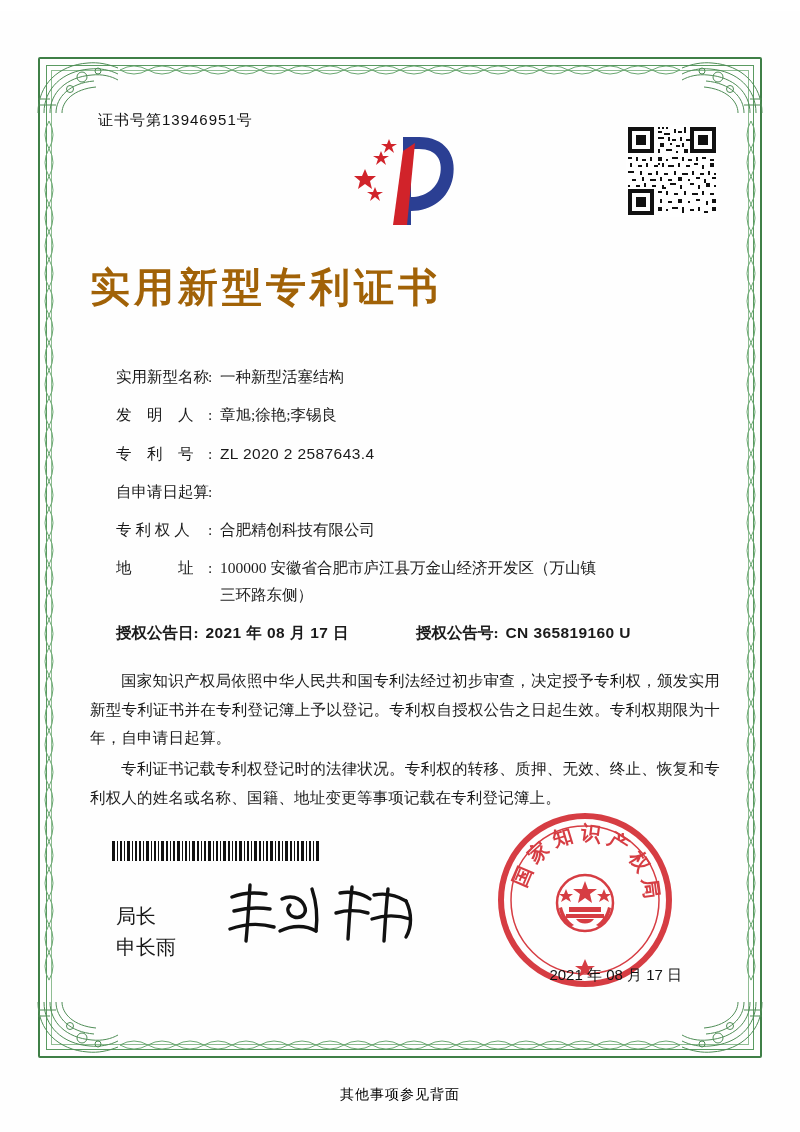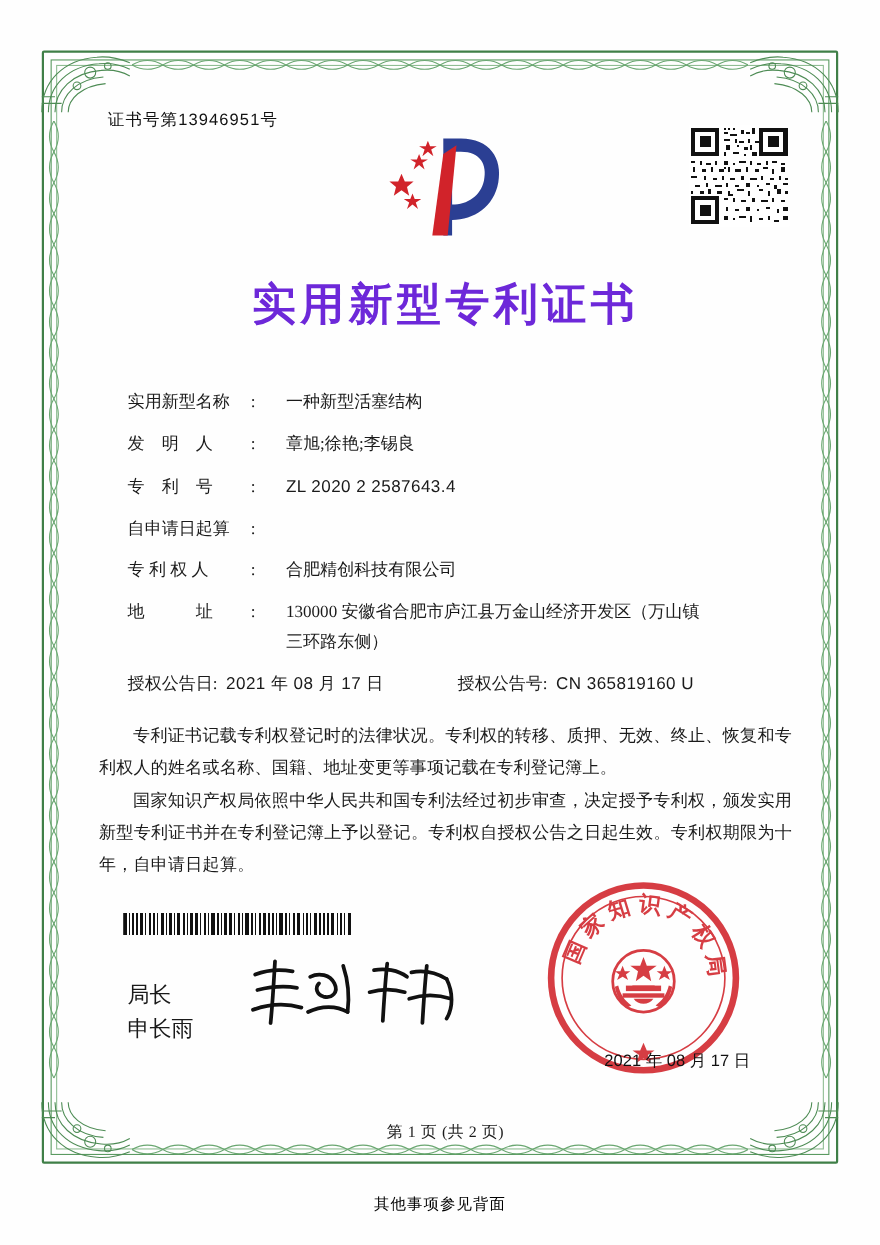--- a/index.html
+++ b/index.html
@@ -14,20 +14,21 @@
     color: #1a1a1a;
     position: relative;
     overflow: hidden;
   }
 
   
   .page {
     position: absolute;
     inset: 0;
     background: #fefefe;
+    margin-top: 11px;
   }
   .border-outer {
     position: absolute;
     left: 38px;
     top: 46px;
     right: 38px;
     bottom: 74px;
     border: 2px solid #3f7f47;
     border-radius: 2px;
   }
@@ -107,40 +108,39 @@
   .qr {
     position: absolute;
     right: 2px;
     top: 14px;
     width: 92px;
     height: 92px;
   }
   .qr svg { display: block; }
 
   .title {
-    text-align: center;
+    text-align: left;
     font-family: "Liberation Serif", serif;
     font-weight: bold;
     font-size: 40px;
     letter-spacing: 4px;
     margin-top: 130px;
-    color: #6d28d9;
+    color: #a16207;
   }
 
   .fields {
     margin-top: 54px;
     margin-left: 26px;
     font-size: 15.5px;
     line-height: 1.05;
   }
   .field-row {
     display: flex;
     align-items: flex-start;
     margin-bottom: 22px;
-    gap: 20px;
   }
   .field-label {
     width: 92px;
     flex: none;
     letter-spacing: 0px;
     white-space: pre;
     font-size: 15.5px;
   }
   .field-colon {
     width: 12px;
@@ -159,20 +159,21 @@
     margin-top: 10px;
   }
 
   .two-col {
     display: flex;
     margin-bottom: 20px;
   }
   .two-col .col {
     display: flex;
     align-items: center;
+    font-weight: bold;
   }
   .two-col .col.first { width: 300px; flex: none; }
   .two-col .lbl { white-space: pre; }
 
   .paragraphs {
     margin-top: 26px;
     font-size: 15.5px;
     line-height: 1.85;
     text-align: justify;
     letter-spacing: 0.2px;
@@ -518,42 +519,42 @@
       <div class="field-row">
         <div class="field-label">专 利 权 人</div>
         <div class="field-colon">:</div>
         <div class="field-value">合肥精创科技有限公司</div>
       </div>
 
       <div class="field-row">
         <div class="field-label">地　　　址</div>
         <div class="field-colon">:</div>
         <div class="field-value">
-          <span>130000 安徽省合肥市庐江县万金山经济开发区（万山镇</span>
+          <span>100000 安徽省合肥市庐江县万金山经济开发区（万山镇</span>
           <span class="line2">三环路东侧）</span>
         </div>
       </div>
 
       <div class="two-col">
         <div class="col first">
           <span class="lbl">授权公告日</span>
           <span class="field-colon">:</span>
           <span class="field-value mono">2021 年 08 月 17 日</span>
         </div>
         <div class="col">
           <span class="lbl">授权公告号</span>
           <span class="field-colon">:</span>
           <span class="field-value mono">CN 365819160 U</span>
         </div>
       </div>
     </div>
 
     <div class="paragraphs">
+      <p>国家知识产权局依照中华人民共和国专利法经过初步审查，决定授予专利权，颁发实用新型专利证书并在专利登记簿上予以登记。专利权自授权公告之日起生效。专利权期限为十年，自申请日起算。</p>
       <p>专利证书记载专利权登记时的法律状况。专利权的转移、质押、无效、终止、恢复和专利权人的姓名或名称、国籍、地址变更等事项记载在专利登记簿上。</p>
-      <p>国家知识产权局依照中华人民共和国专利法经过初步审查，决定授予专利权，颁发实用新型专利证书并在专利登记簿上予以登记。专利权自授权公告之日起生效。专利权期限为十年，自申请日起算。</p>
     </div>
 
     <div class="barcode">
       <svg width="210" height="20" viewBox="0 0 210 20" shape-rendering="crispEdges">
         <g fill="#111">
           <rect x="0" y="0" width="3" height="20"></rect>
             <rect x="5" y="0" width="1" height="20"></rect>
           <rect x="8" y="0" width="2" height="20"></rect>
             <rect x="12" y="0" width="1" height="20"></rect>
           <rect x="15" y="0" width="3" height="20"></rect>
@@ -662,18 +663,17 @@
             <textPath href="#sealTextPath" startOffset="6%">国家知识产权局</textPath>
           </text>
 
           <polygon fill="#d1232a" points="89,148 92,155 99,155 93,159 95,166 89,162 83,166 85,159 79,155 86,155"></polygon>
         </g>
       </svg>
     </div>
 
     <div class="seal-date">2021 年 08 月 17 日</div>
 
-    <div class="page-no">第 1 页 (共 2 页)</div>
 
   </div>
 
   <div class="footnote">其他事项参见背面</div>
 </div>
 
 </body></html>

